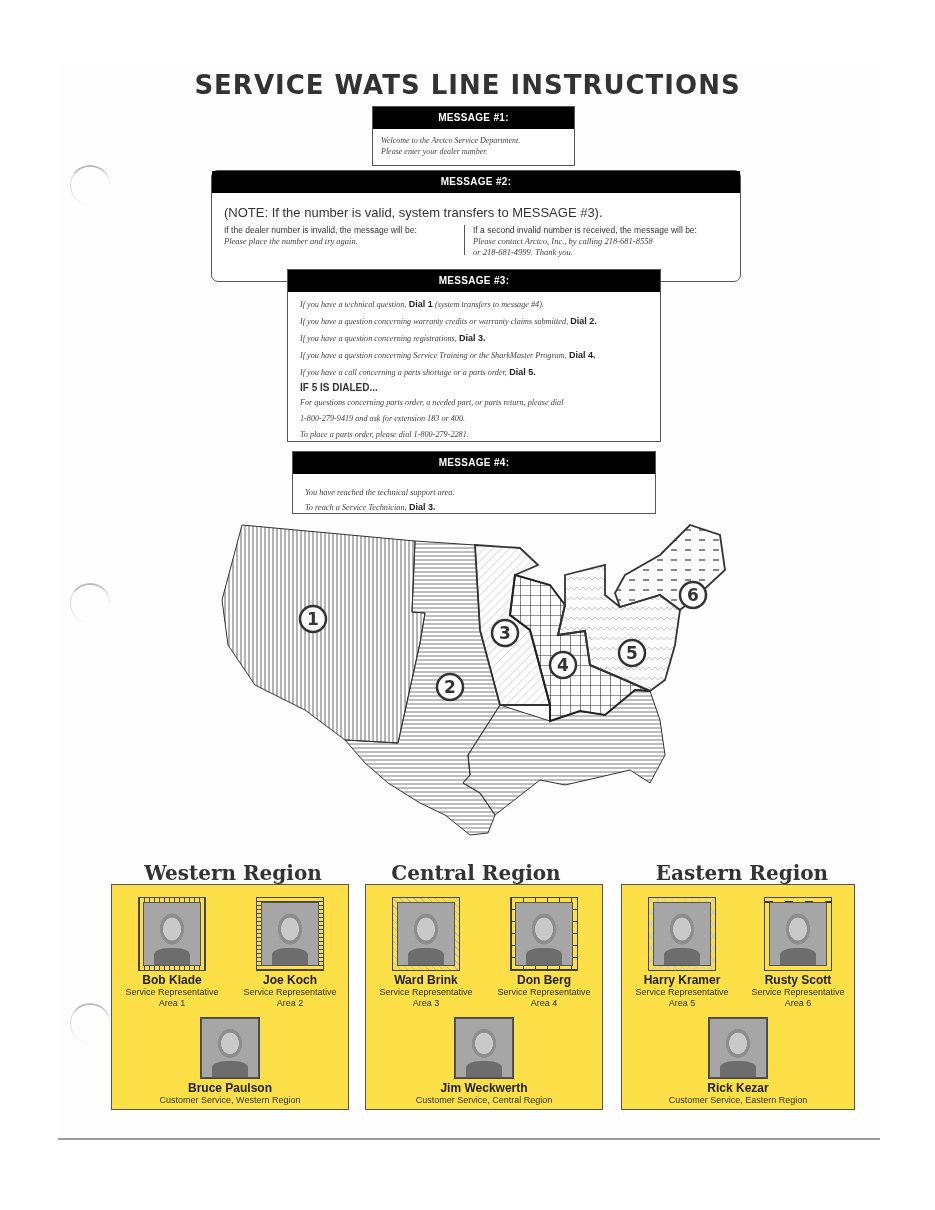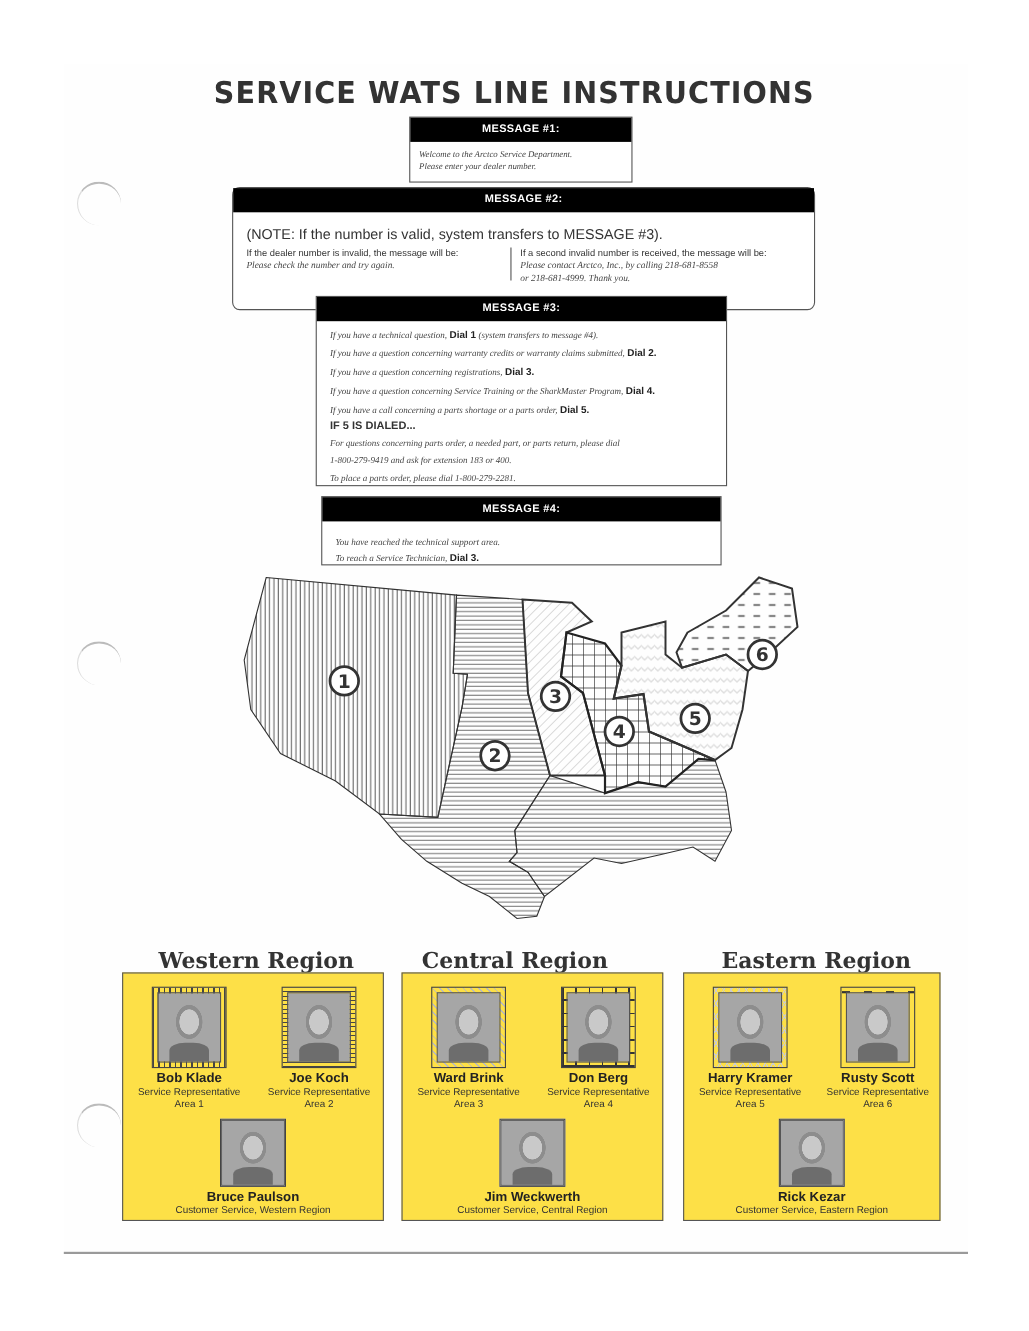--- a/index.html
+++ b/index.html
@@ -67,21 +67,21 @@
   </div>
 </div>
 
 <div class="msg" id="m2">
   <div class="msg-head">MESSAGE #2:</div>
   <div class="msg-body" style="padding-top:3px">
     <div class="note">(NOTE: If the number is valid, system transfers to MESSAGE #3).</div>
     <div class="cols">
       <div class="col" style="width:232px">
         <div>If the dealer number is invalid, the message will be:</div>
-        <div class="it">Please check the number and try again.</div>
+        <div class="it">Please place the number and try again.</div>
       </div>
       <div class="divider"></div>
       <div class="col">
         <div>If a second invalid number is received, the message will be:</div>
         <div class="it">Please contact Arctco, Inc., by calling 218-681-8558</div>
         <div class="it">or 218-681-4999. Thank you.</div>
       </div>
     </div>
   </div>
 </div>
@@ -182,21 +182,21 @@
   </div>
   <div class="person plain" style="left:8px; width:220px; top:132px">
     <div class="photo-frame">
         <div class="photo"></div>
       </div>
     <div class="p-name">Bruce Paulson</div>
     <div class="p-role">Customer Service, Western Region</div>
   </div>
 </div>
 
-<div class="region-title" style="left:348px">Central Region</div>
+<div class="region-title" style="left:356px">Central Region</div>
 <div class="region-box" style="left:365px; width:238px">
   <div class="person" style="left:0; top:12px">
     <div class="photo-frame pat-d">
         <div class="photo"></div>
       </div>
     <div class="p-name">Ward Brink</div>
     <div class="p-role">Service Representative</div>
     <div class="p-role">Area 3</div>
   </div>
   <div class="person" style="left:118px; top:12px">

